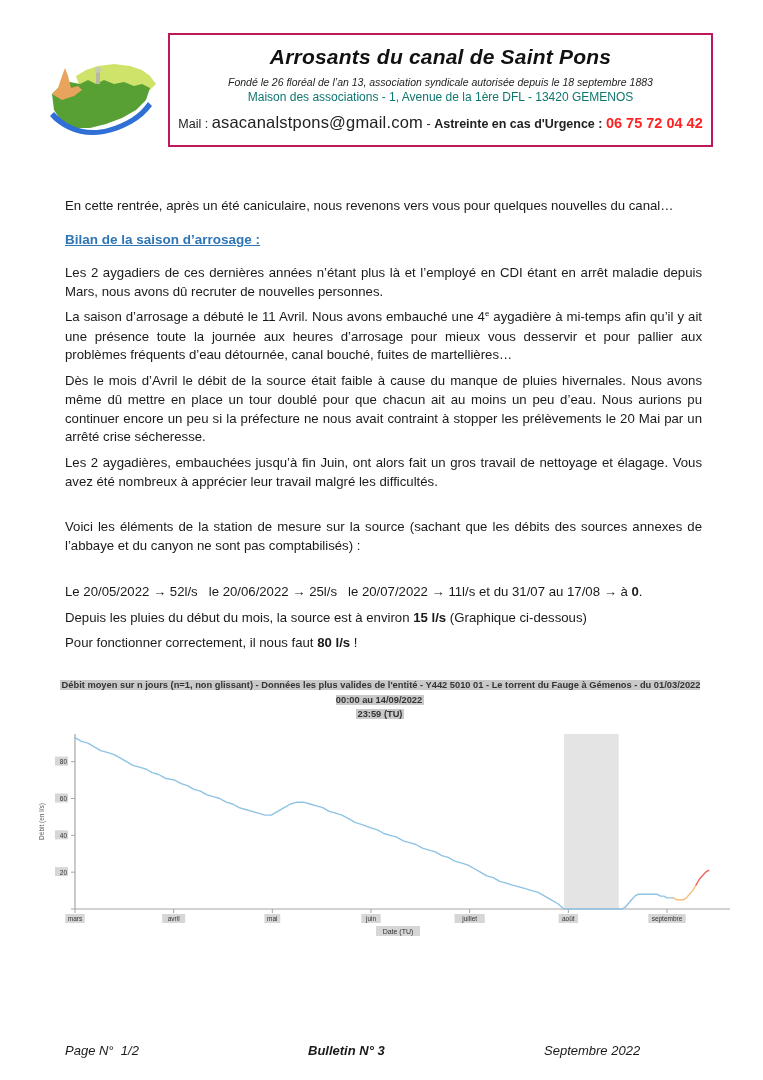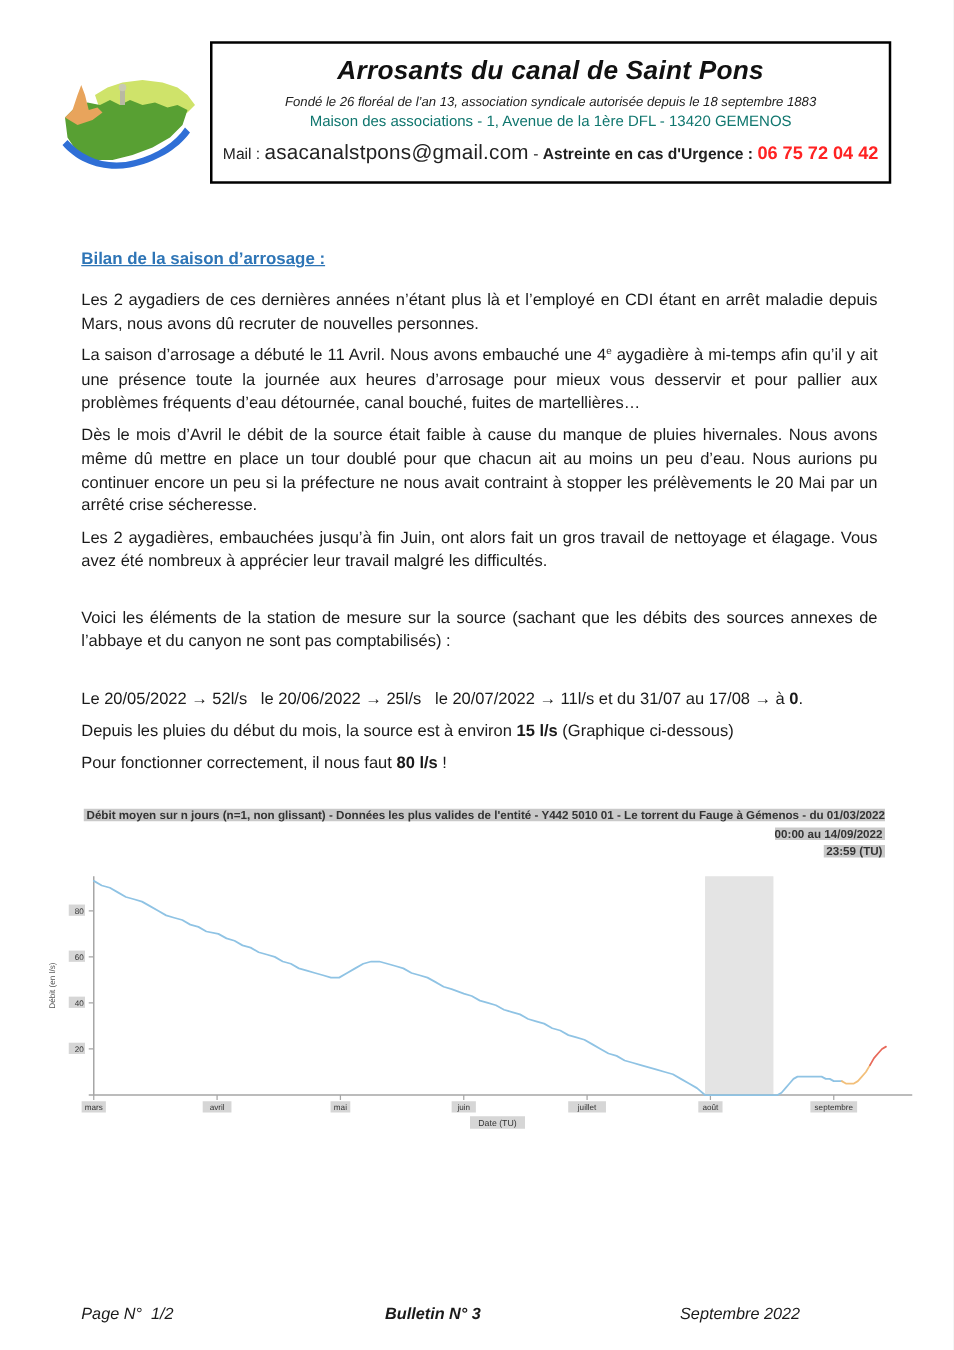--- a/index.html
+++ b/index.html
@@ -5,21 +5,21 @@
   * { margin:0; padding:0; box-sizing:border-box; }
   html,body { background:#e8e8e8; }
   .page {
     position:relative; width:763px; height:1080px; margin:0 auto;
     background:#ffffff; font-family:"Liberation Sans", sans-serif; color:#1a1a1a;
     overflow:hidden;
   }
   
   .header-box {
     position:absolute; left:168px; top:33px; width:545px; height:114px;
-    border:2px solid #000000; background:#fff; text-align:center; padding-top:10px;
+    border:2px solid #be185d; background:#fff; text-align:center; padding-top:10px;
   }
   .header-title { font-size:21px; font-weight:bold; font-style:italic; color:#111; letter-spacing:.2px; }
   .header-founded { font-size:10.5px; font-style:italic; margin-top:7px; color:#222; }
   .header-address { font-size:12px; margin-top:2px; color:#0f766e; }
   .header-mailline { margin-top:9px; font-size:12.5px; color:#222; white-space:nowrap; }
   .header-mailline .email { font-size:16.5px; letter-spacing:.2px; }
   .header-mailline .astreinte { font-weight:bold; font-size:12.5px; }
   .header-mailline .phone { font-weight:bold; font-size:14.5px; }
   .logo-wrap { position:absolute; left:38px; top:60px; width:124px; height:82px; }
   
@@ -29,21 +29,21 @@
   .section-heading {
     display:inline-block; font-weight:bold; font-size:13.5px; text-decoration:underline;
     margin-bottom:17px; cursor:pointer;
   }
   .para { font-size:13.2px; line-height:1.42; text-align:justify; margin-bottom:7px; }
   .para.gap-top { margin-top:27px; }
   .para.nojust { text-align:left; }
   sup { font-size:60%; }
   
   .chart-block { margin-top:25px; margin-left:-35px; width:700px; }
-  .chart-title { text-align:right; font-size:9.3px; font-weight:bold; color:#333; line-height:1.55; width:656px; margin:0 auto; }
+  .chart-title { text-align:center; font-size:9.3px; font-weight:bold; color:#333; line-height:1.55; width:656px; margin:0 auto; }
   .chart-title span { background:#c9c9c9; padding:0 2px; }
   .chart-svg-wrap { margin-top:8px; }
   
   .footer { position:absolute; top:1043px; left:0; width:763px; font-size:13px; font-style:italic; }
   .footer .pageno { position:absolute; left:65px; }
   .footer .bulletin { position:absolute; left:308px; font-weight:bold; }
   .footer .date { position:absolute; left:544px; }
 </style>
 </head>
 <body>
@@ -69,20 +69,21 @@
   <div class="header-box">
     <div class="header-title">Arrosants du canal de Saint Pons</div>
     <div class="header-founded">Fondé le 26 floréal de l’an 13, association syndicale autorisée depuis le 18 septembre 1883</div>
     <div class="header-address">Maison des associations - 1, Avenue de la 1ère DFL - 13420 GEMENOS</div>
     <div class="header-mailline">
       <span>Mail : </span><span class="email">asacanalstpons@gmail.com</span><span> - </span><span class="astreinte">Astreinte en cas d'Urgence : </span><span class="phone" style="color:#ff2222;">06 75 72 04 42</span>
     </div>
   </div>
 
   <div class="content">
+    <div class="intro">En cette rentrée, après un été caniculaire, nous revenons vers vous pour quelques nouvelles du canal…</div>
     <div>
       <span class="section-heading" style="color:#2e75b6;">Bilan de la saison d’arrosage :</span>
     </div>
     <div>
         <p class="para"><span>Les 2 aygadiers de ces dernières années n’étant plus là et l’employé en CDI étant en arrêt maladie depuis Mars, nous avons dû recruter de nouvelles personnes.</span></p>
         <p class="para"><span>La saison d’arrosage a débuté le 11 Avril. Nous avons embauché une 4</span><sup>e</sup><span> aygadière à mi-temps afin qu’il y ait une présence toute la journée aux heures d’arrosage pour mieux vous desservir et pour pallier aux problèmes fréquents d’eau détournée, canal bouché, fuites de martellières…</span></p>
         <p class="para"><span>Dès le mois d’Avril le débit de la source était faible à cause du manque de pluies hivernales. Nous avons même dû mettre en place un tour doublé pour que chacun ait au moins un peu d’eau. Nous aurions pu continuer encore un peu si la préfecture ne nous avait contraint à stopper les prélèvements le 20 Mai par un arrêté crise sécheresse.</span></p>
         <p class="para"><span>Les 2 aygadières, embauchées jusqu’à fin Juin, ont alors fait un gros travail de nettoyage et élagage. Vous avez été nombreux à apprécier leur travail malgré les difficultés.</span></p>
         <p class="para gap-top"><span>Voici les éléments de la station de mesure sur la source (sachant que les débits des sources annexes de l’abbaye et du canyon ne sont pas comptabilisés) :</span></p>
         <p class="para gap-top nojust"><span>Le 20/05/2022 → 52l/s&nbsp;&nbsp; le 20/06/2022 → 25l/s&nbsp;&nbsp; le 20/07/2022 → 11l/s et du 31/07 au 17/08 → à </span><span style="font-weight: bold;">0</span><span>.</span></p>

